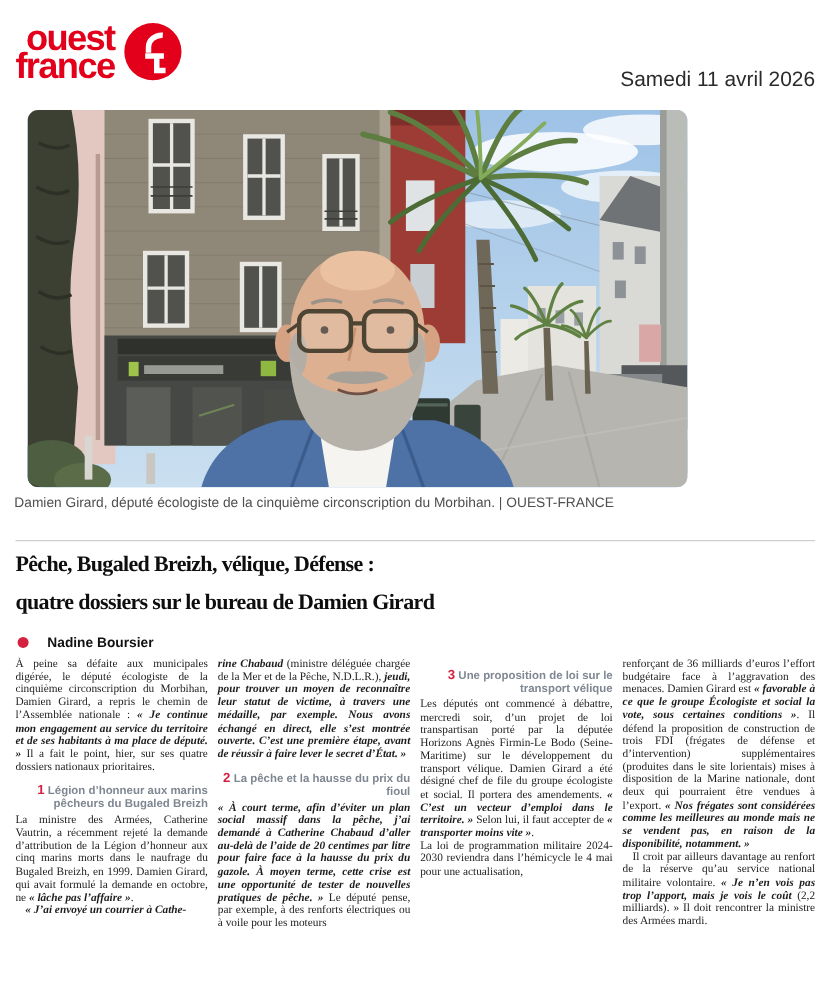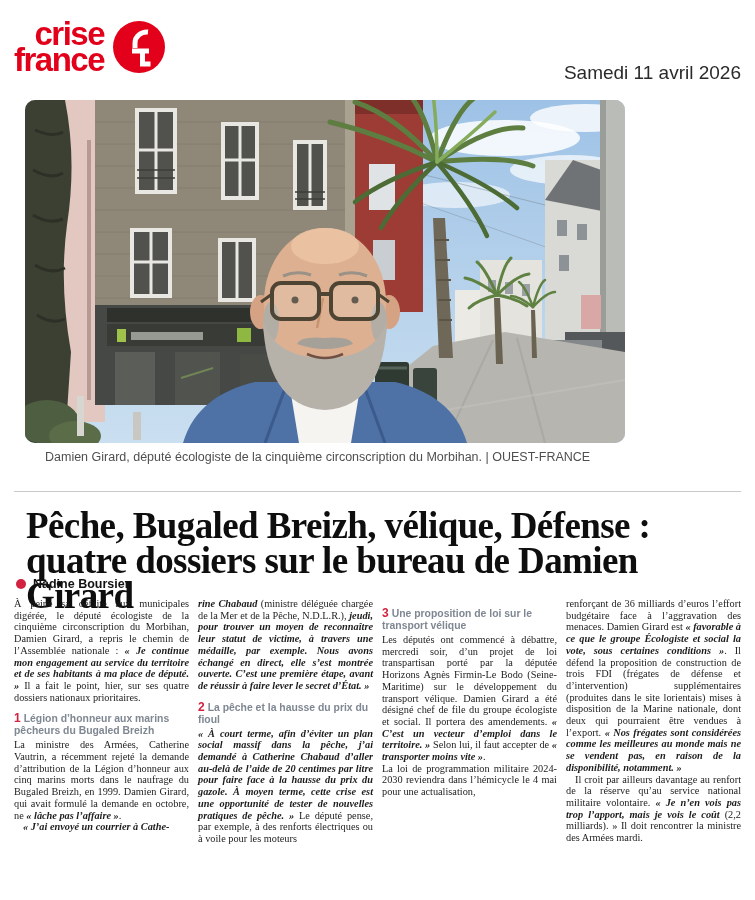--- a/index.html
+++ b/index.html
@@ -13,58 +13,58 @@
   .logo-text{display:flex;flex-direction:column;align-items:flex-end;
              font-weight:bold;font-size:33px;line-height:26px;letter-spacing:-1.5px;
              color:var(--brand-red,#e2001a);}
   .logo-icon{width:54px;height:54px;margin-left:2px;}
   .edition-date{margin-top:42px;font-size:19px;color:#2b2b2b;}
 
   
   .photo-fig{position:absolute;top:100px;left:25px;width:600px;height:343px;margin:0;
              border-radius:10px;overflow:hidden;background:#a7c7e6;}
   .photo-fig svg{display:block;width:100%;height:100%;}
-  .photo-caption{position:absolute;top:450px;left:45px;right:14px;
+  .photo-caption{position:absolute;top:450px;left:13px;right:14px;
                  font-size:12.5px;color:#4f4f4f;}
 
   .rule{position:absolute;top:491px;left:14px;right:14px;border:0;
         border-top:1px solid #c9c9c9;margin:0;}
 
   
-  .headline{position:absolute;top:496px;left:14px;right:14px;margin:12px;
+  .headline{position:absolute;top:496px;left:14px;right:14px;margin:0;
             font-family:"Liberation Serif",serif;font-weight:bold;color:#0e0e0e;
-            font-size:37px;line-height:35px;letter-spacing:-0.6px;}
-
-  
-  .byline{position:absolute;top:577px;left:16px;display:flex;align-items:center;gap:7px;
+            font-size:20px;line-height:35px;letter-spacing:-0.6px;}
+
+  
+  .byline{position:absolute;top:577px;left:16px;display:flex;align-items:center;gap:17px;
           font-size:12.5px;font-weight:bold;color:#111;}
   .byline .dot{width:10px;height:10px;border-radius:50%;background:var(--accent-red,#c81e3e);}
 
   
   .columns{position:absolute;top:598px;left:14px;right:14px;bottom:4px;
            display:flex;gap:9px;overflow:hidden;}
   .col{flex:1 1 0;min-width:0;}
   .para{margin:0;font-family:"Liberation Serif",serif;font-size:10.3px;
         line-height:11.7px;text-align:justify;color:#1c1c1c;}
   .para.indent{text-indent:9px;}
   .bi{font-weight:bold;font-style:italic;}
   .subhead{font-family:"Liberation Sans",sans-serif;font-weight:bold;
            font-size:10.4px;line-height:12px;color:var(--subhead-grey,#7f8792);
-           margin:9px 0 2px 0;}
+           margin:9px 0 2px 0;text-align:right;}
   .subhead .num{color:var(--accent-red,#d2223f);font-size:12px;margin-right:3px;}
 </style>
 </head>
 <body>
 
 <div class="page">
 
   <header class="masthead">
     <div class="logo">
       <div class="logo-text">
-        <span>crise</span>
+        <span>ouest</span>
         <span>france</span>
       </div>
       <svg class="logo-icon" viewBox="0 0 54 54">
         <circle cx="27" cy="27" r="26" fill="#e2001a"></circle>
         <path d="M36 12 a12 11 0 0 0 -13 11 l0 5" stroke="#fff" stroke-width="5" fill="none"></path>
         <path d="M20 31 h17" stroke="#fff" stroke-width="5" fill="none"></path>
         <path d="M30.5 31 v13 h8" stroke="#fff" stroke-width="5" fill="none"></path>
       </svg>
     </div>
     <div class="edition-date">Samedi 11 avril 2026</div>

